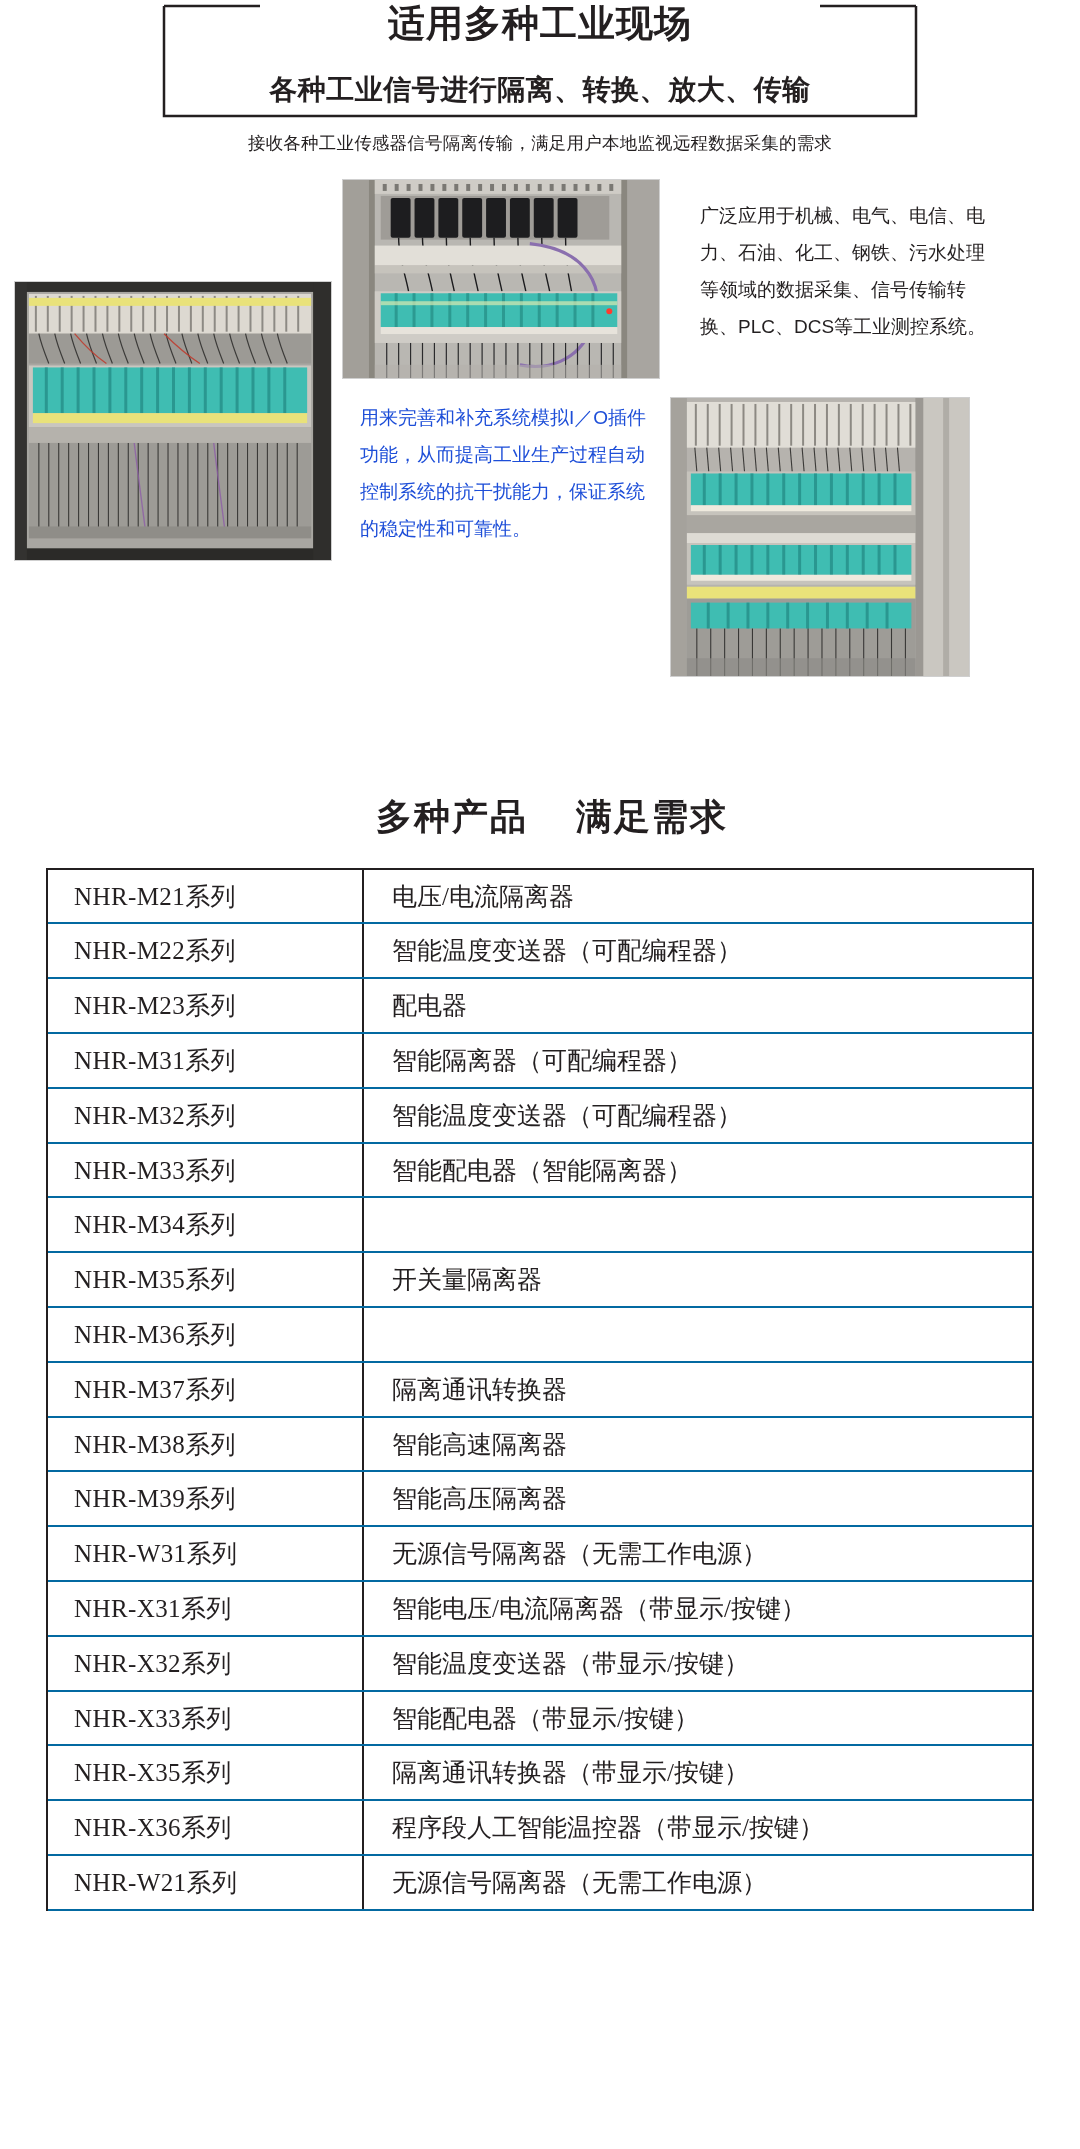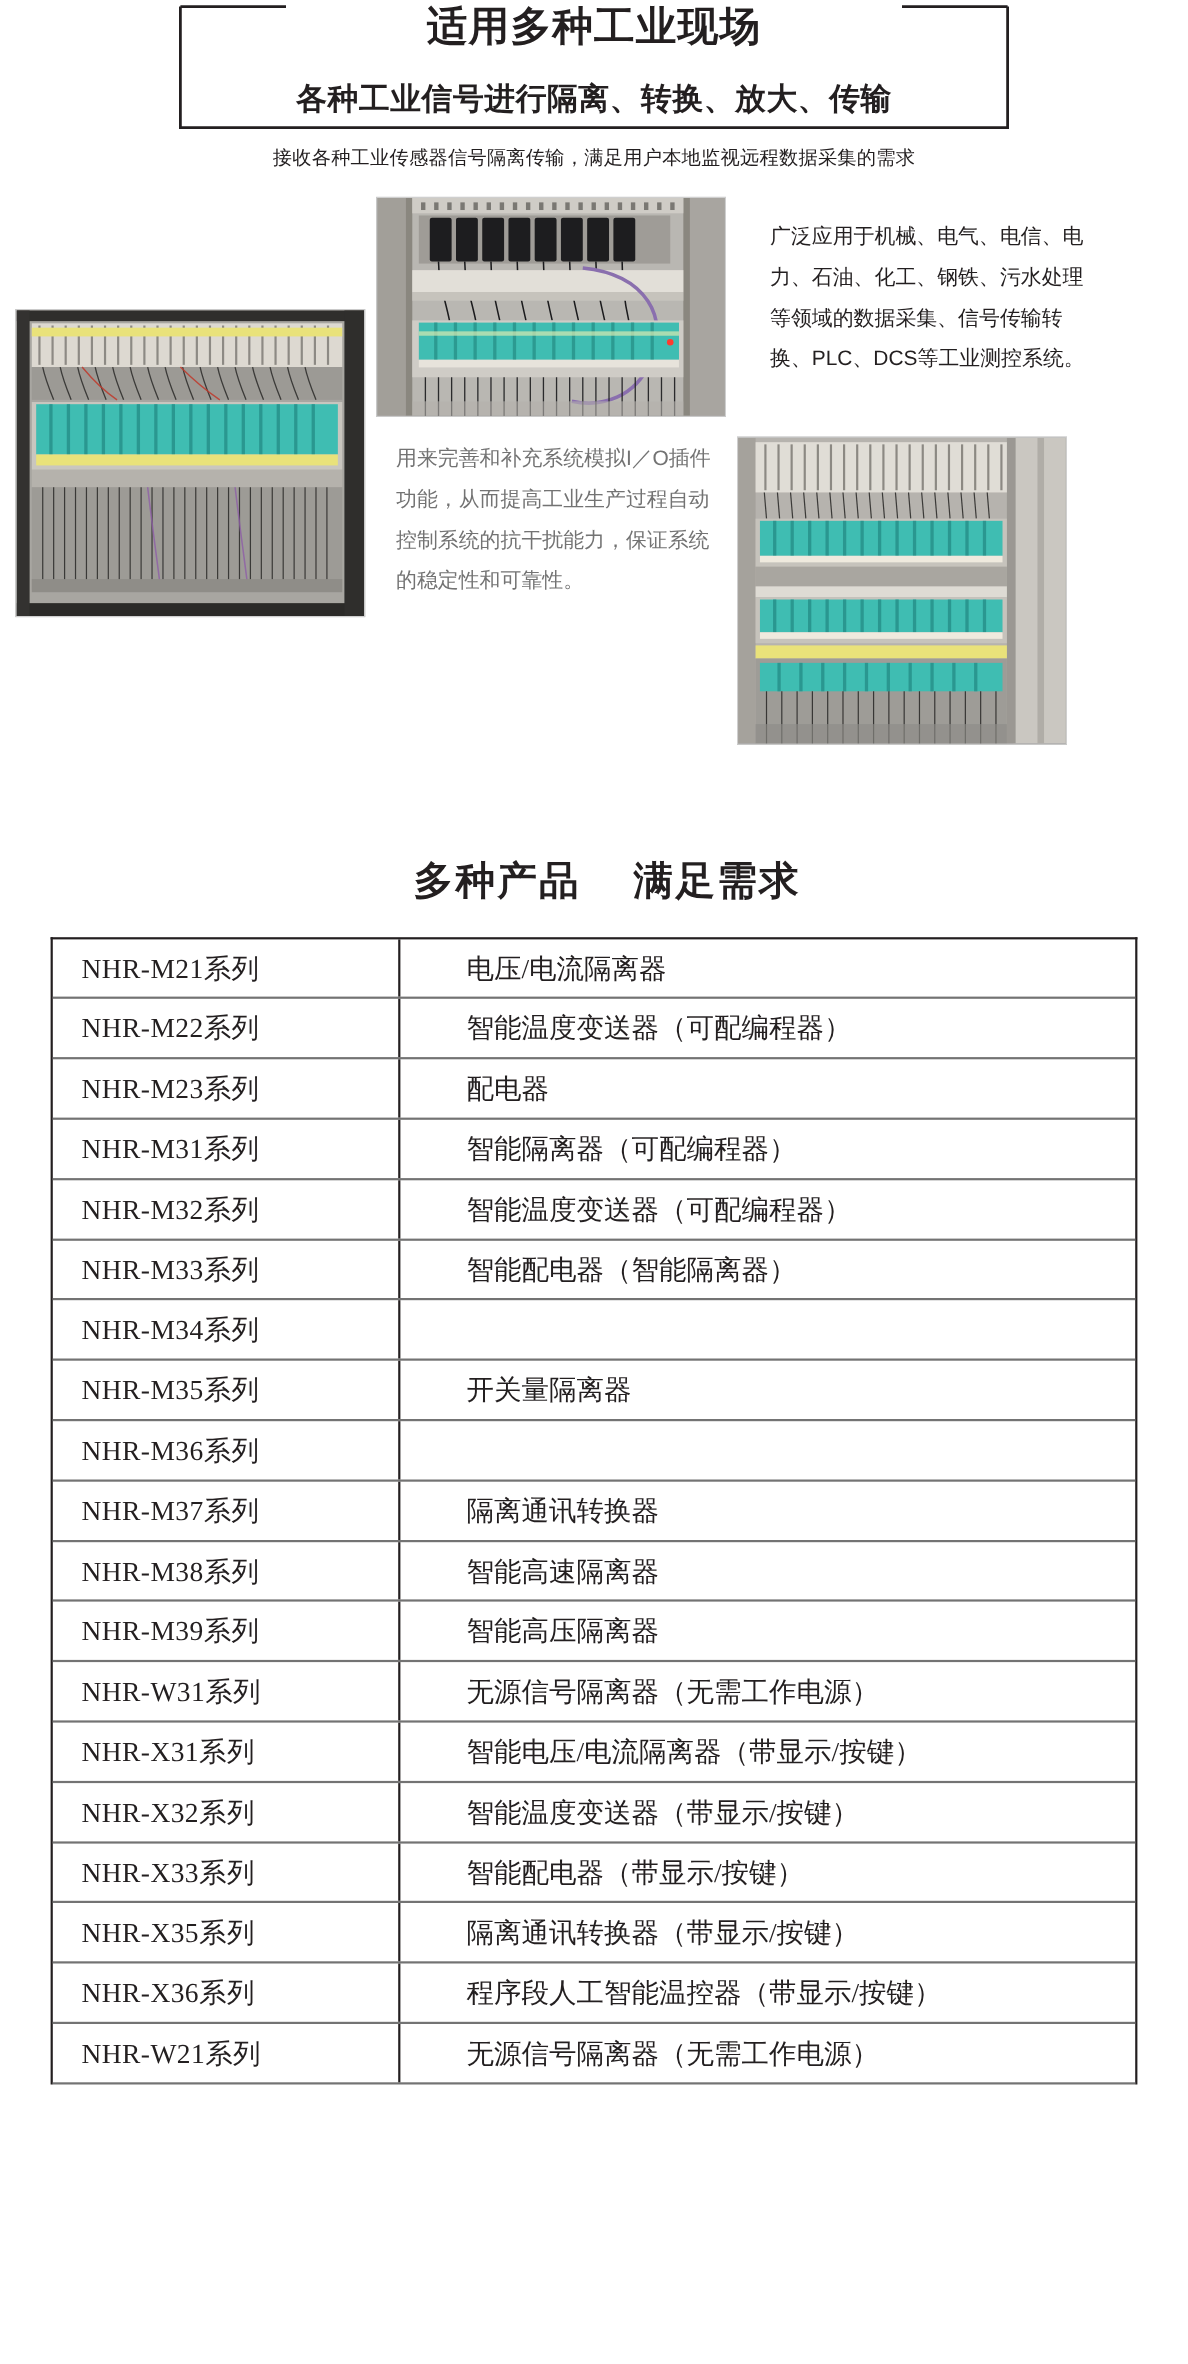--- a/index.html
+++ b/index.html
@@ -106,52 +106,51 @@
     line-height: 1.95;
     color: #231f20;
     text-align: left;
   }
   .text-mid-block {
     position: absolute;
     left: 360px; top: 222px;
     width: 290px;
     font-size: 19px;
     line-height: 1.95;
-    color: #737373;
+    color: #1d4ed8;
     text-align: left;
   }
 
   
   .cab-bg { position: absolute; inset: 0; }
 
   
   .products-heading {
     text-align: center;
     font-size: 36px;
     font-weight: bold;
     letter-spacing: 2px;
-    margin-top: 0;
+    margin-top: 16px;
     color: #231f20;
     font-family: "Liberation Serif", serif;
     padding-left: 24px;
   }
   .products-heading .gap { display: inline-block; width: 48px; }
 
   
   .table-wrap {
     width: 988px;
     margin: 26px auto 0 auto;
     border: 2px solid #231f20;
     border-bottom: none;
   }
   .trow {
     display: flex;
     height: 54.8px;
-    border-bottom: 2px solid #737373;
-    gap: 32px;
+    border-bottom: 2px solid #0369a1;
   }
   .tcell-model {
     width: 316px;
     border-right: 2px solid #231f20;
     display: flex;
     align-items: center;
     padding-left: 26px;
     font-family: "Liberation Serif", serif;
     font-size: 25px;
     letter-spacing: 0.4px;

